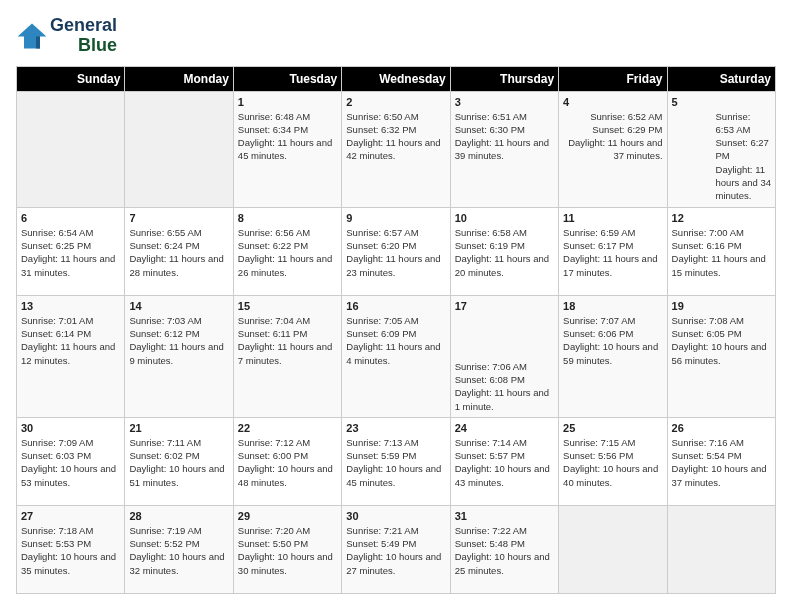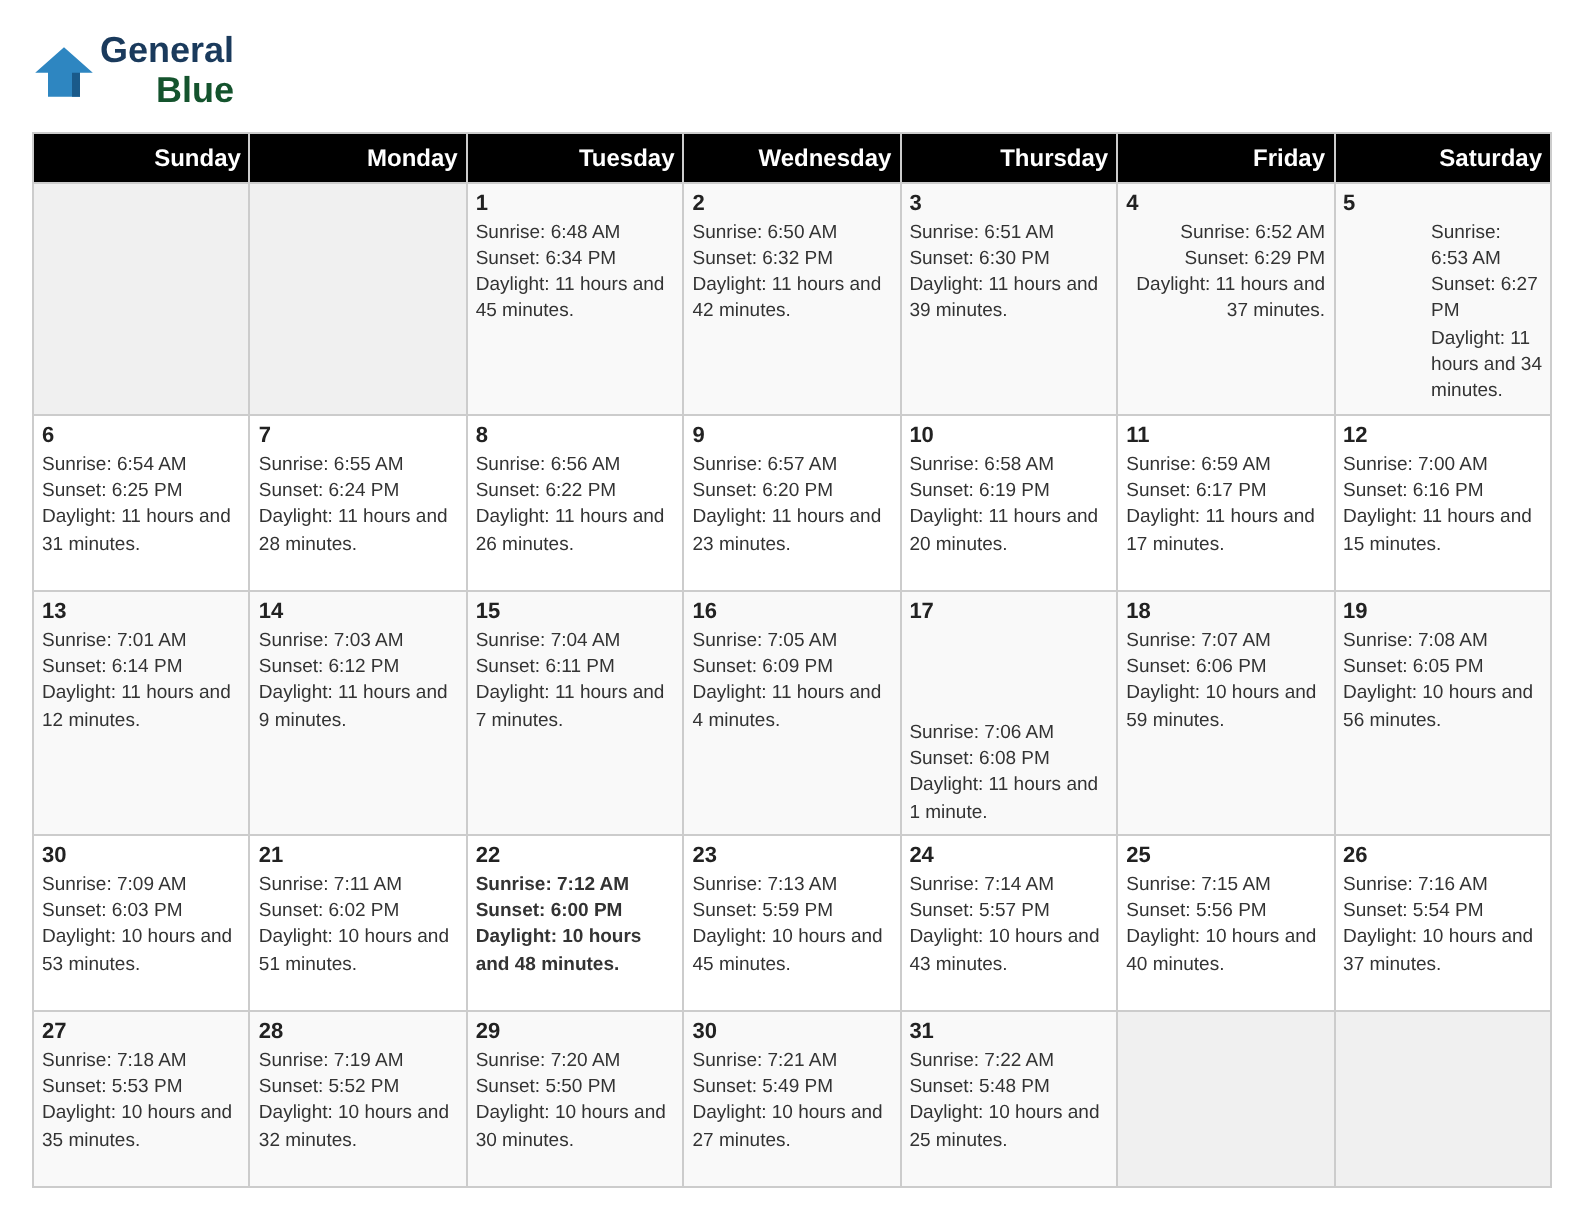--- a/index.html
+++ b/index.html
@@ -255,21 +255,21 @@
 Daylight: 10 hours and 53 minutes.</div>
         </td>
         <td>
           <span class="day-num">21</span>
           <div class="day-info" style="white-space: pre-line;">Sunrise: 7:11 AM
 Sunset: 6:02 PM
 Daylight: 10 hours and 51 minutes.</div>
         </td>
         <td>
           <span class="day-num">22</span>
-          <div class="day-info" style="white-space: pre-line; font-weight: bold;">Sunrise: 7:12 AM
+          <div class="day-info" style="white-space: pre-line;">Sunrise: 7:12 AM
 Sunset: 6:00 PM
 Daylight: 10 hours and 48 minutes.</div>
         </td>
         <td>
           <span class="day-num">23</span>
           <div class="day-info" style="white-space: pre-line;">Sunrise: 7:13 AM
 Sunset: 5:59 PM
 Daylight: 10 hours and 45 minutes.</div>
         </td>
         <td>

